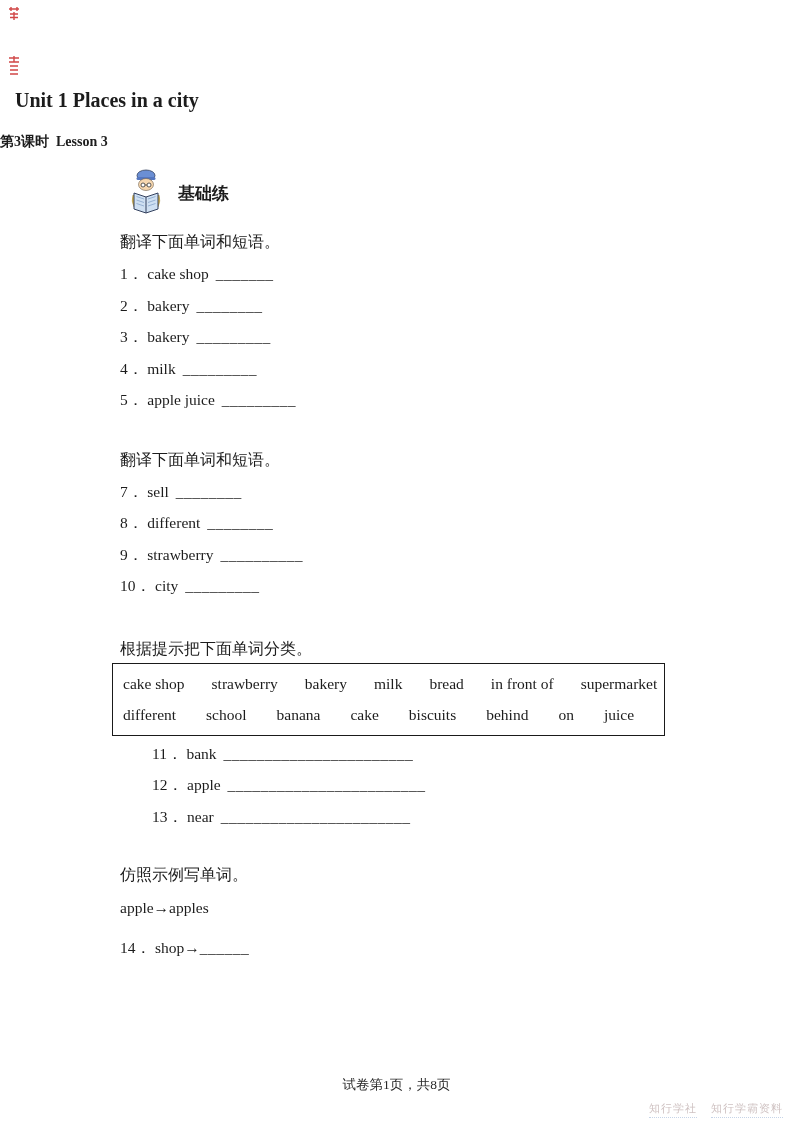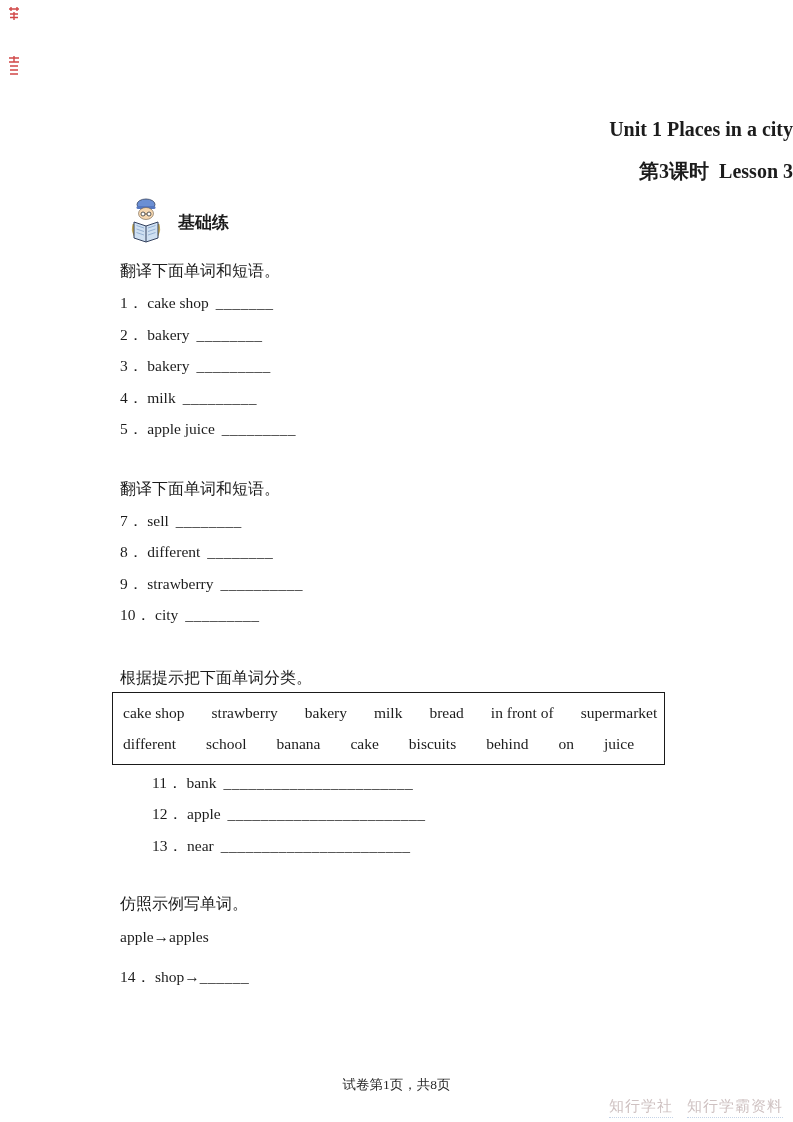--- a/index.html
+++ b/index.html
@@ -1,21 +1,21 @@
 <!DOCTYPE html>
 <html><head>
 <meta charset="utf-8">
 <style>
   html,body{margin:0;padding:0;background:#ffffff;}
   .page{
     position:relative;width:793px;height:1122px;background:#ffffff;overflow:hidden;
     font-family:"Liberation Serif","DejaVu Serif",serif;color:#1c1c1c;
   }
-  .title{margin:118px 0 0;line-height:22px;font-size:20px;font-weight:bold;text-align:right;}
-  .subtitle{margin:20px 0 0;line-height:22px;font-size:20px;font-weight:bold;text-align:right;white-space:pre;}
+  .title{margin:89px 0 0;line-height:22px;font-size:20px;font-weight:bold;text-align:left;padding-left:15px;}
+  .subtitle{margin:20px 0 0;line-height:22px;font-size:14px;font-weight:bold;text-align:left;white-space:pre;}
   .badge-row{margin:16px 0 0 128px;height:48px;display:flex;align-items:center;font-family:Liberation Serif, serif;}
   .badge-label{margin-left:14px;font-size:17px;font-weight:bold;}
   .instr{margin-left:120px;line-height:18px;font-size:16px;}
   .instr1{margin-top:16px;}
   .instr2{margin-top:35px;}
   .instr3{margin-top:38px;}
   .instr4{margin-top:34px;}
   .items{margin-top:7px;}
   .items-tight{margin-top:2px;padding-left:32px;}
   .item{margin-left:120px;height:31.5px;line-height:31.5px;font-size:15.5px;white-space:nowrap;}
@@ -25,21 +25,21 @@
   .wordbank{
     margin:5px 0 0 112px;width:553px;border:1.5px solid #1a1a1a;
     padding:4px 0 4px 10px;box-sizing:border-box;
   }
   .wb-row{display:flex;line-height:31.5px;font-size:15.5px;}
   .wb-row1{gap:27px;}
   .wb-row2{gap:30px;}
   .example{margin:8px 0 0 120px;height:31.5px;line-height:31.5px;font-size:15.5px;}
   .footer{position:absolute;top:1076px;left:0;width:100%;text-align:center;font-size:13.5px;color:#2a2a2a;}
   .watermark{
-    position:absolute;right:10px;bottom:4px;font-size:15px;color:#cfc2c2;
+    position:absolute;right:10px;bottom:4px;font-size:11px;color:#cfc2c2;
     letter-spacing:1px;display:flex;gap:14px;
   }
   .watermark span{border-bottom:1px dotted #c6d4e8;padding-bottom:1px;}
   .red-mark{position:absolute;left:8px;opacity:.9;}
 </style>
 </head>
 <body>
 
 <div class="page">
 

